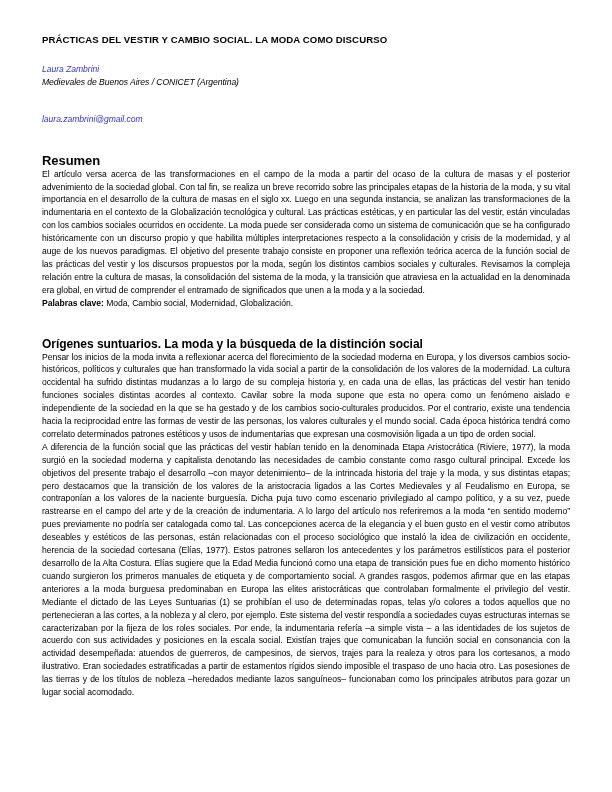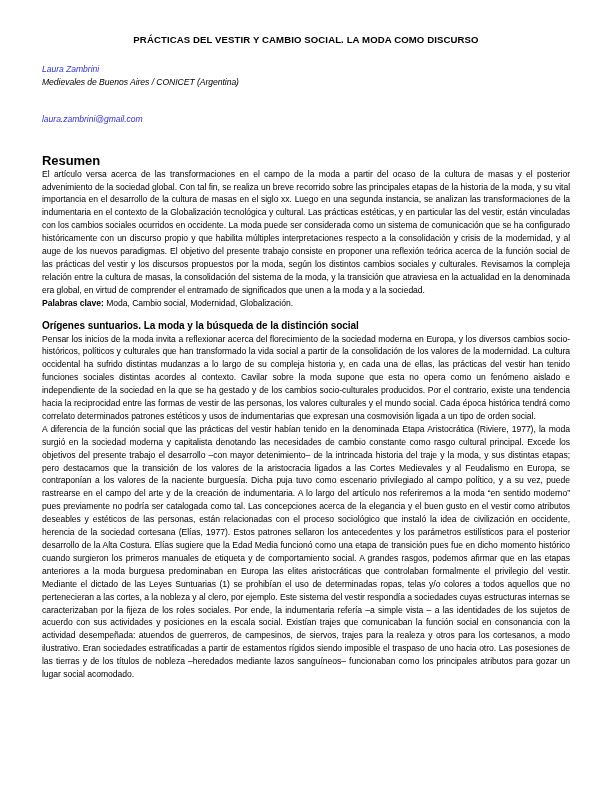--- a/index.html
+++ b/index.html
@@ -19,21 +19,21 @@
     font-family: "Liberation Sans", "DejaVu Sans", sans-serif;
     font-size: 8.6px;
     line-height: 12.9px;
     color: #000000;
     letter-spacing: -0.05px;
   }
   .doc-title {
     margin: 0;
     font-size: 9.6px;
     font-weight: bold;
-    text-align: center;
+    text-align: left;
     line-height: 12px;
     letter-spacing: 0.1px;
   }
   .author-block {
     margin-top: 17px;
     text-align: left;
     font-style: italic;
     line-height: 12.9px;
   }
   .author-name { color: #3333cc; }
@@ -55,23 +55,23 @@
     margin: 0;
     text-align: justify;
     text-justify: inter-word;
   }
   .keywords {
     margin: 12.9px 0 0 0;
     text-align: left;
   }
   .keywords .kw-label { font-weight: bold; }
   .section-heading {
-    margin-top: 10px;
+    margin-top: 28px;
     font-weight: bold;
-    font-size: 10px;
+    font-size: 12px;
     line-height: 12.9px;
   }
 </style>
 </head>
 <body>
 
 <div class="page">
 
   <h1 class="doc-title">PRÁCTICAS DEL VESTIR Y CAMBIO SOCIAL. LA MODA COMO DISCURSO</h1>
 

